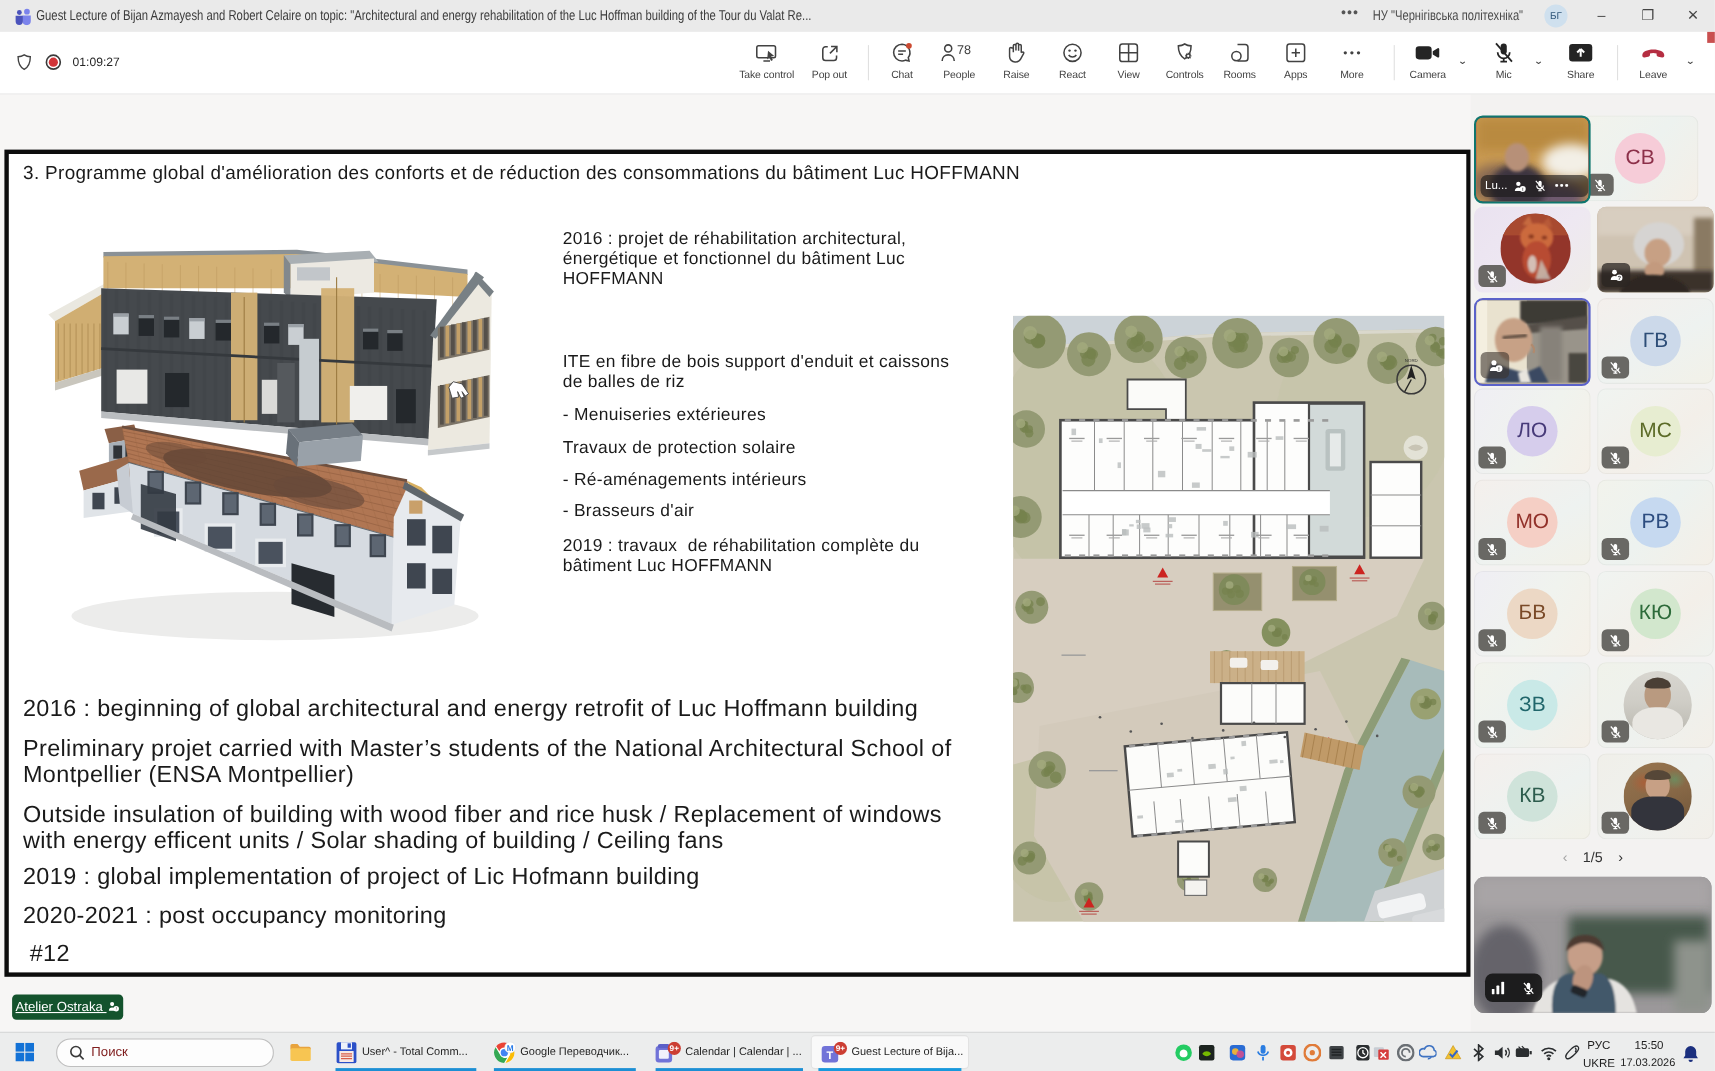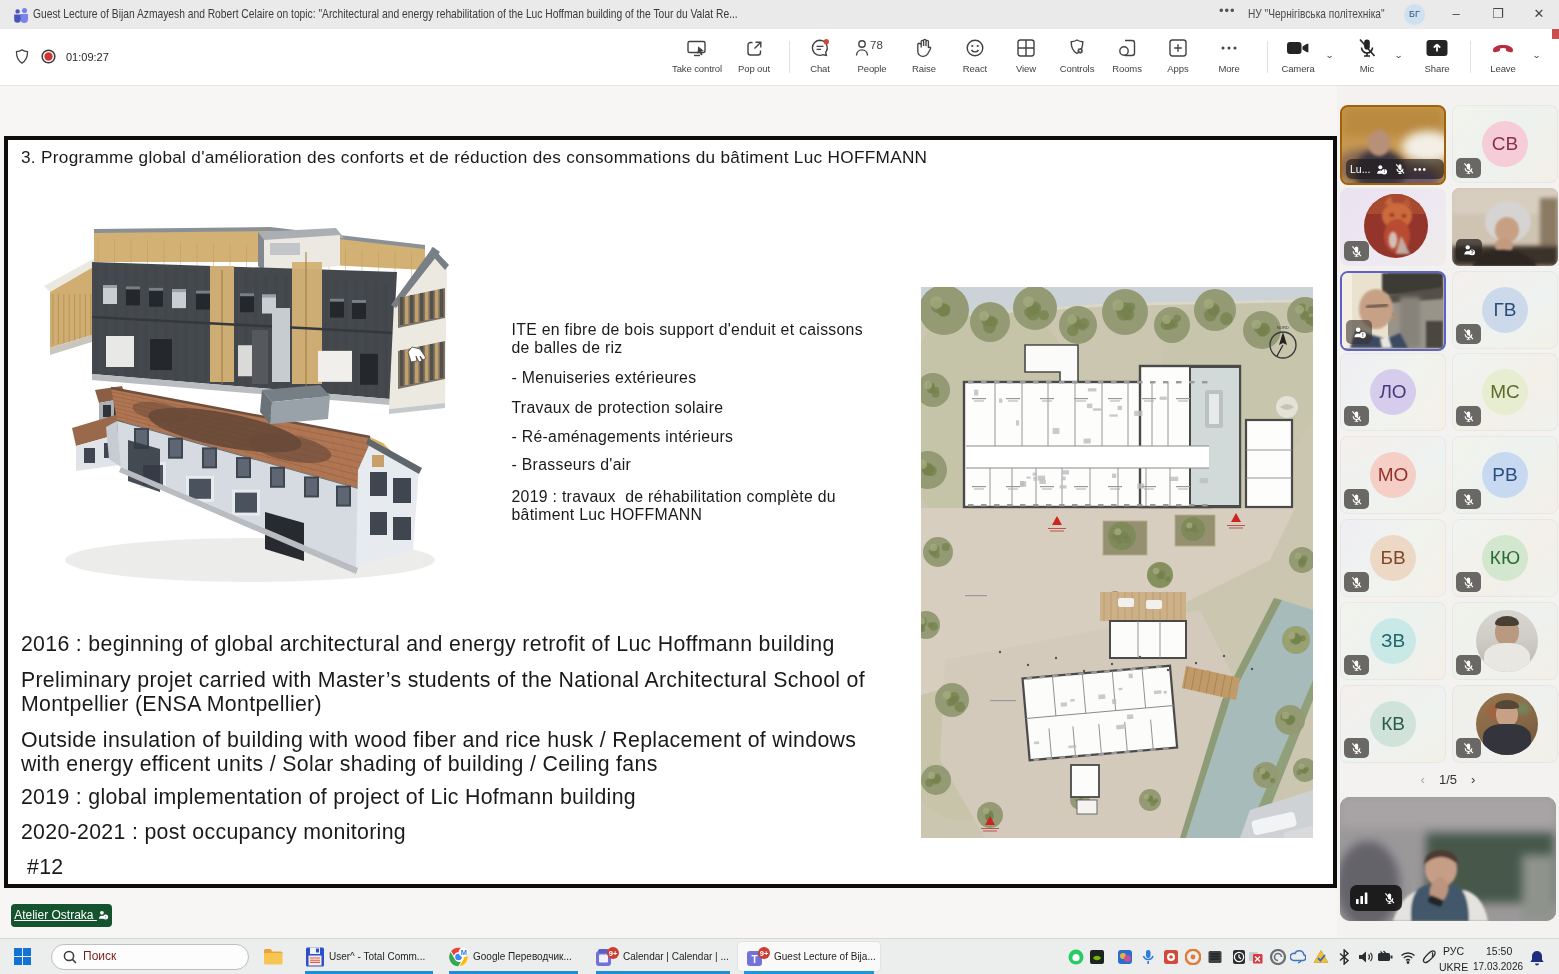--- a/index.html
+++ b/index.html
@@ -913,20 +913,21 @@
             <circle cx="1084" cy="671" r="1.2" fill="#555"></circle>
             <circle cx="1112" cy="664" r="1.2" fill="#555"></circle>
             <circle cx="1140" cy="657" r="1.2" fill="#555"></circle>
             <circle cx="1168" cy="670" r="1.2" fill="#555"></circle>
             <circle cx="1196" cy="663" r="1.2" fill="#555"></circle>
             <circle cx="1224" cy="656" r="1.2" fill="#555"></circle>
             <circle cx="1252" cy="669" r="1.2" fill="#555"></circle>
             <rect x="990" y="700" width="26" height="1.2" fill="#9a9a9a"></rect>
             <rect x="965" y="595" width="22" height="1.2" fill="#9a9a9a"></rect>
           </svg></div>
+    <div class="midtxt" style="top:69.1px;">2016 : projet de réhabilitation architectural, énergétique et fonctionnel du bâtiment Luc HOFFMANN</div>
     <div class="midtxt" style="top:181.1px;">ITE en fibre de bois support d'enduit et caissons de balles de riz</div>
     <div class="midtxt" style="top:229.1px;">- Menuiseries extérieures</div>
     <div class="midtxt" style="top:259.1px;">Travaux de protection solaire</div>
     <div class="midtxt" style="top:288.1px;">- Ré-aménagements intérieurs</div>
     <div class="midtxt" style="top:316.1px;">- Brasseurs d'air</div>
     <div class="midtxt" style="top:348.1px;">2019 : travaux&nbsp; de réhabilitation complète du bâtiment Luc HOFFMANN</div>
     <div class="bottxt" style="top:491.9px;">2016 : beginning of global architectural and energy retrofit of Luc Hoffmann building</div>
     <div class="bottxt" style="top:527.9px;">Preliminary projet carried with Master’s students of the National Architectural School of Montpellier (ENSA Montpellier)</div>
     <div class="bottxt" style="top:587.9px;">Outside insulation of building with wood fiber and rice husk / Replacement of windows with energy efficent units / Solar shading of building / Ceiling fans</div>
     <div class="bottxt" style="top:644.9px;">2019 : global implementation of project of Lic Hofmann building</div>
@@ -937,21 +938,21 @@
           <g fill="#fff">
             <circle cx="9" cy="7" r="3.4"></circle>
             <path d="M3.6 18 c0-3.4 2.4-5.4 5.4-5.4 s5.4 2 5.4 5.4 z"></path>
             <circle cx="15.8" cy="14.8" r="4.6"></circle>
           </g>
           <text x="15.8" y="17.6" font-size="7.5" fill="#777" text-anchor="middle" font-weight="bold">!</text>
         </svg></div>
 </div>
 
 <div id="sidebar">
-<div class="tile avatile" style="left:115px;top:19px;background:linear-gradient(130deg,#f2f3ec,#edf2ef 50%,#f4efe7);padding-left:28px;">
+<div class="tile avatile" style="left:101px;top:19px;background:linear-gradient(130deg,#f2f3ec,#edf2ef 50%,#f4efe7);padding-left:28px;">
 <div class="avacircle" style="background:#f6ccd8;color:#8c3049;">СВ</div>
         <div class="micoff">
           <svg width="13" height="13" viewBox="0 0 22 22">
             <g stroke="#fff" stroke-width="1.9" fill="none">
               <rect x="8.2" y="2.5" width="5.6" height="10" rx="2.8" fill="#fff" stroke="none"></rect>
               <path d="M5.5 10.5 a5.5 5.5 0 0 0 11 0"></path>
               <path d="M11 16 V19 M8 19 h6"></path>
               <path d="M4 2.5 L18.5 19"></path>
             </g>
           </svg>
@@ -1067,21 +1068,21 @@
           <svg width="13" height="13" viewBox="0 0 22 22">
             <g stroke="#fff" stroke-width="1.9" fill="none">
               <rect x="8.2" y="2.5" width="5.6" height="10" rx="2.8" fill="#fff" stroke="none"></rect>
               <path d="M5.5 10.5 a5.5 5.5 0 0 0 11 0"></path>
               <path d="M11 16 V19 M8 19 h6"></path>
               <path d="M4 2.5 L18.5 19"></path>
             </g>
           </svg>
         </div>
       </div>
-<div class="tile" style="left:3px;top:19px;height:80px;border:2px solid #a16207;background:#ef4444;">
+<div class="tile" style="left:3px;top:19px;height:80px;border:2px solid #0f766e;background:#ef4444;">
 <svg width="102" height="76" viewBox="0 0 102 76">
           <defs>
 <filter id="b3" x="-50%" y="-50%" width="200%" height="200%">
               <feGaussianBlur stdDeviation="3"></feGaussianBlur>
             </filter>
 <filter id="b5" x="-50%" y="-50%" width="200%" height="200%">
               <feGaussianBlur stdDeviation="5"></feGaussianBlur>
             </filter>
 <filter id="b15" x="-50%" y="-50%" width="200%" height="200%">
               <feGaussianBlur stdDeviation="1.5"></feGaussianBlur>

